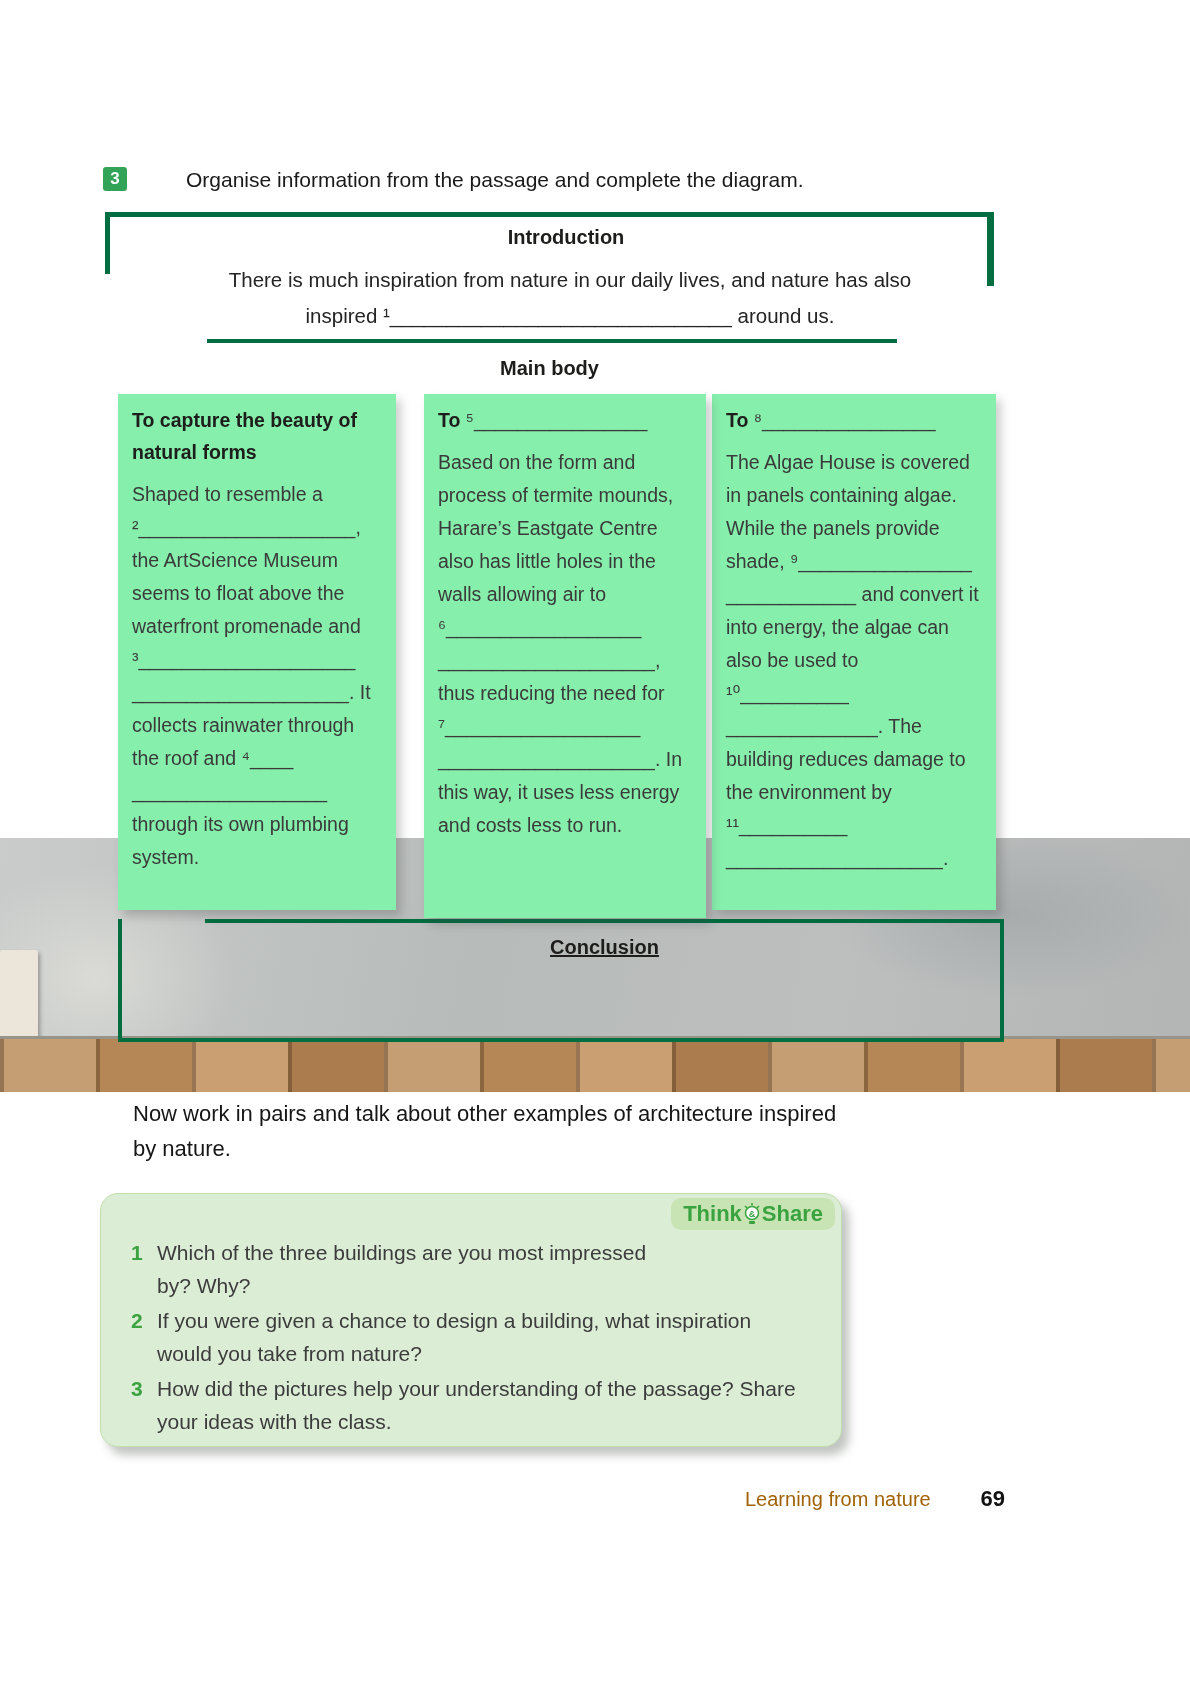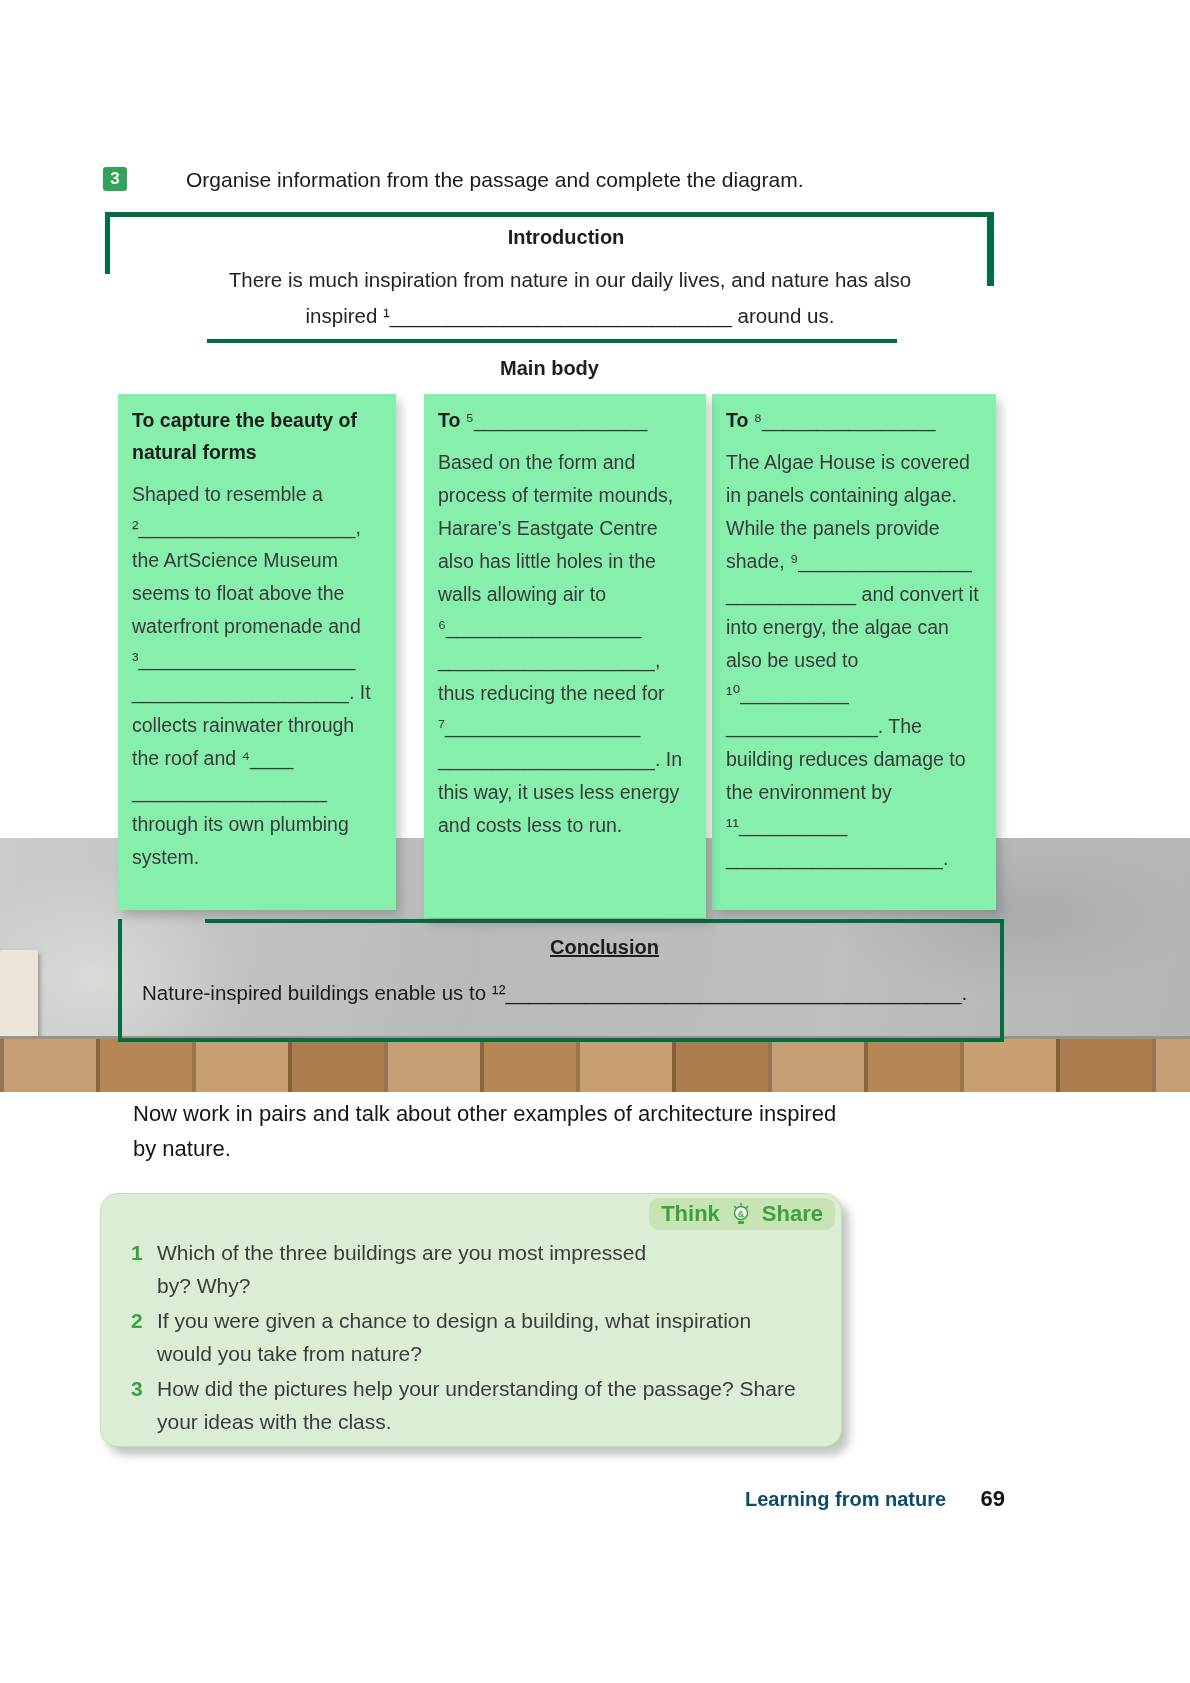--- a/index.html
+++ b/index.html
@@ -66,30 +66,30 @@
   .col-body{margin-top:10px;font-size:19.5px;line-height:33px;color:var(--body);}
 
   
   .pairwork{position:absolute;left:133px;top:1096px;width:710px;font-size:22px;line-height:35px;
     color:#161616;font-weight:500;}
 
   
   .think-box{position:absolute;left:100px;top:1193px;width:742px;height:254px;background:#dcedd6;
     border:1px solid #c2dfae;border-radius:18px;box-shadow:7px 8px 10px rgba(100,110,100,0.4);}
   .ts-label{position:absolute;top:4px;right:6px;background:#c8e4b4;border-radius:10px;
-    padding:3px 12px;display:flex;align-items:center;gap:11px;font-weight:bold;font-size:22px;color:var(--accent);}
+    padding:3px 12px;display:flex;align-items:center;gap:0;font-weight:bold;font-size:22px;color:var(--accent);}
   .questions{list-style:none;padding:42px 30px 0 30px;}
   .questions li{position:relative;padding-left:26px;font-size:21px;line-height:33px;color:#3c3c3c;margin-bottom:2px;}
   .questions li.q1{padding-right:150px;}
   .qnum{position:absolute;left:0;font-weight:bold;color:var(--accent);}
 
   
   .footer{position:absolute;left:745px;top:1486px;width:260px;display:flex;
     justify-content:space-between;align-items:baseline;}
-  .footer-section{font-weight:bold;font-size:20px;color:#0c4a6e;}
+  .footer-section{font-weight:normal;font-size:20px;color:#a16207;}
   .footer-page{font-weight:bold;font-size:22px;color:#121212;}
 </style>
 </head>
 <body>
 
 <div class="page">
 
   <div class="photo-band">
     <div class="concrete"></div>
     <div class="white-object"></div>
@@ -131,21 +131,20 @@
 
   <div class="col-card col-2">
     <div class="col-heading">
       <span>To</span>
       <span class="blank">⁵________________</span>
     </div>
     <p class="col-body">Based on the form and process of termite mounds, Harare’s Eastgate Centre also has little holes in the walls allowing air to ⁶__________________ ____________________, thus reducing the need for ⁷__________________ ____________________. In this way, it uses less energy and costs less to run.</p>
   </div>
 
   <div class="sec-heading conclusion-heading">Conclusion</div>
-  <p class="conclusion-text">Nature-inspired buildings enable us to ¹²________________________________________.</p>
 
   <p class="pairwork">Now work in pairs and talk about other examples of architecture inspired by nature.</p>
 
   <div class="think-box">
     <div class="ts-label">
       <span>Think</span>
       <svg width="20" height="24" viewBox="0 0 20 24">
         <g stroke="#3aa33f" stroke-width="1.5" fill="none">
           <line x1="10" y1="1" x2="10" y2="3.5"></line>
           <line x1="3" y1="4" x2="5" y2="6"></line>

